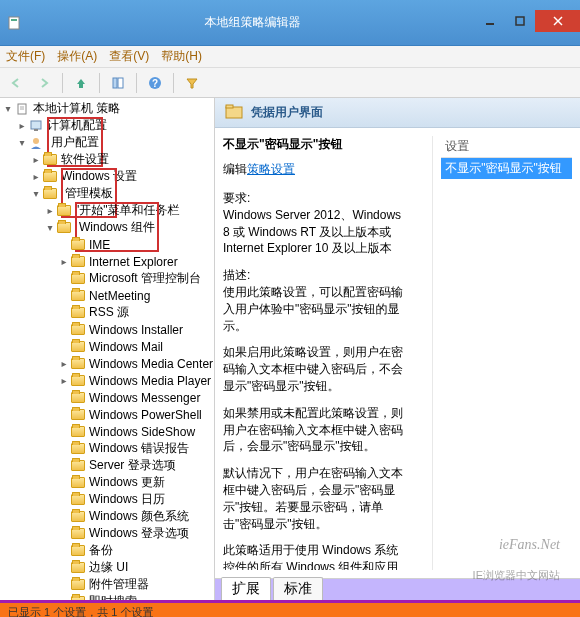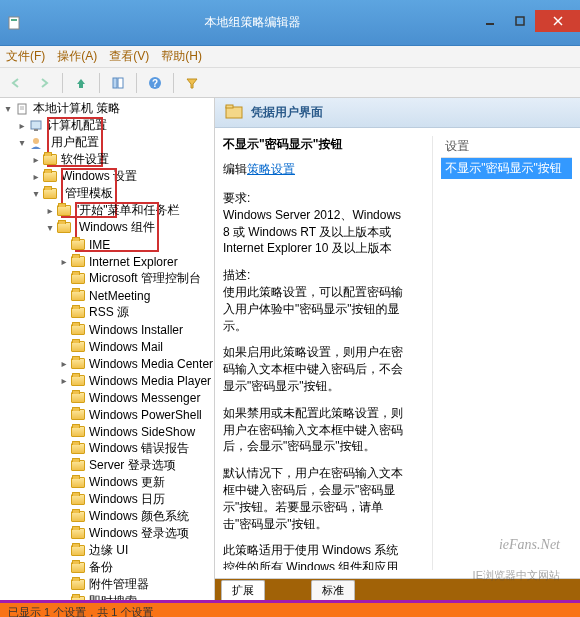--- a/index.html
+++ b/index.html
@@ -37,21 +37,21 @@
 .detail-body { flex: 1; display: flex; padding: 8px; gap: 10px; overflow: hidden; }
 .detail-left { flex: 1.4; font-size: 12px; overflow-y: auto; }
 .detail-left .pol-title { font-weight: bold; margin-bottom: 8px; }
 .detail-left .pol-edit { margin-bottom: 12px; }
 .detail-left .pol-edit a { color: #0066cc; text-decoration: underline; }
 .detail-left p { margin-bottom: 10px; line-height: 1.4; }
 .detail-right { flex: 1; font-size: 12px; border-left: 1px solid #e8e8e8; padding-left: 8px; margin-left: 16px; }
 .col-head { color: #555; padding: 2px 4px; border-bottom: 1px solid #e0e0e0; }
 .sel-row { background: #3399ff; color: #fff; padding: 2px 4px; }
 
-.tabs { height: 22px; border-top: 1px solid #d0d0d0; display: flex; align-items: flex-end; padding-left: 6px; font-size: 11px; background: #a16207; gap: 44px; }
+.tabs { height: 22px; border-top: 1px solid #d0d0d0; display: flex; align-items: flex-end; padding-left: 6px; font-size: 14px; background: #c4b5fd; }
 .tab { border: 1px solid #bbb; border-bottom: none; padding: 2px 10px; margin-right: 2px; background: #f8f8f8; border-radius: 2px 2px 0 0; }
 .tab.active { background: #fff; }
 
 .statusbar { height: 22px; background: #f97316; border-top: 3px solid #a21caf; font-size: 11px; display: flex; align-items: center; padding: 0 8px; color: #333; }
 
 .watermark { position: absolute; right: 20px; bottom: 64px; font-size: 14px; color: rgba(80,80,80,0.5); font-style: italic; font-family: Georgia, serif; pointer-events: none; }
 .watermark-sub { position: absolute; right: 20px; bottom: 34px; font-size: 11px; color: rgba(80,80,80,0.5); pointer-events: none; }
 
 
 .tree-pane::-webkit-scrollbar { width: 16px; }
@@ -357,29 +357,29 @@
             <span class="folder"></span>
           </span>
     <span>Windows 登录选项</span>
   </div>
         <div class="tree-node">
     <span class="indent" style="width:56px"></span>
     <span class="expander">&nbsp;</span>
     <span class="node-icon">
             <span class="folder"></span>
           </span>
+    <span>备份</span>
+  </div>
+        <div class="tree-node">
+    <span class="indent" style="width:56px"></span>
+    <span class="expander">&nbsp;</span>
+    <span class="node-icon">
+            <span class="folder"></span>
+          </span>
     <span>边缘 UI</span>
-  </div>
-        <div class="tree-node">
-    <span class="indent" style="width:56px"></span>
-    <span class="expander">&nbsp;</span>
-    <span class="node-icon">
-            <span class="folder"></span>
-          </span>
-    <span>备份</span>
   </div>
         <div class="tree-node">
     <span class="indent" style="width:56px"></span>
     <span class="expander">&nbsp;</span>
     <span class="node-icon">
             <span class="folder"></span>
           </span>
     <span>附件管理器</span>
   </div>
         <div class="tree-node">

